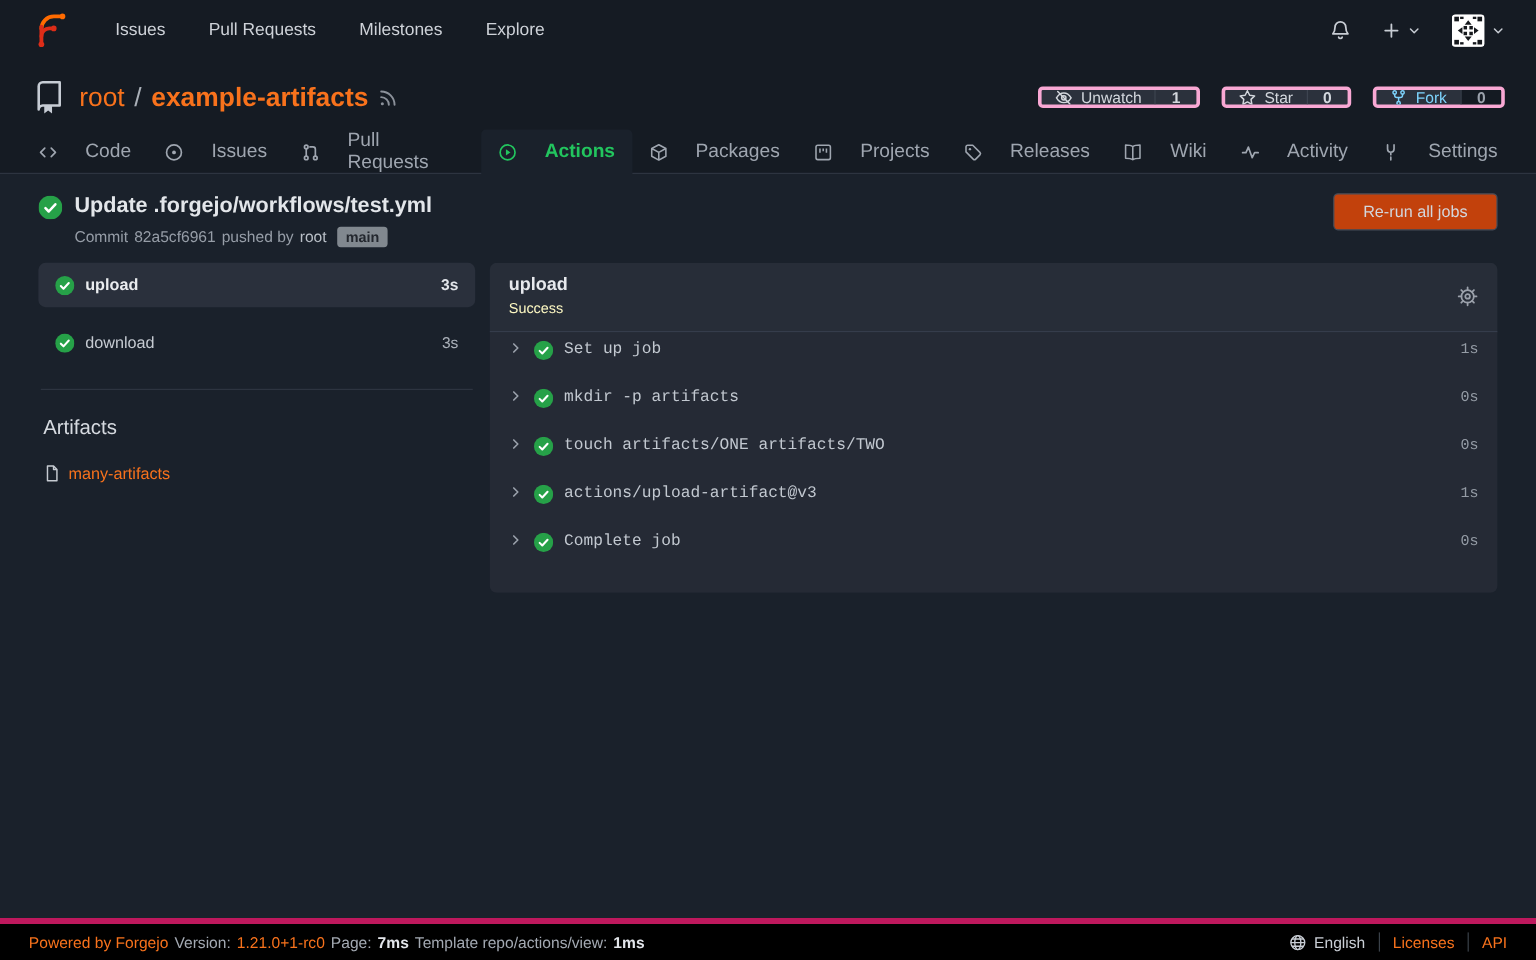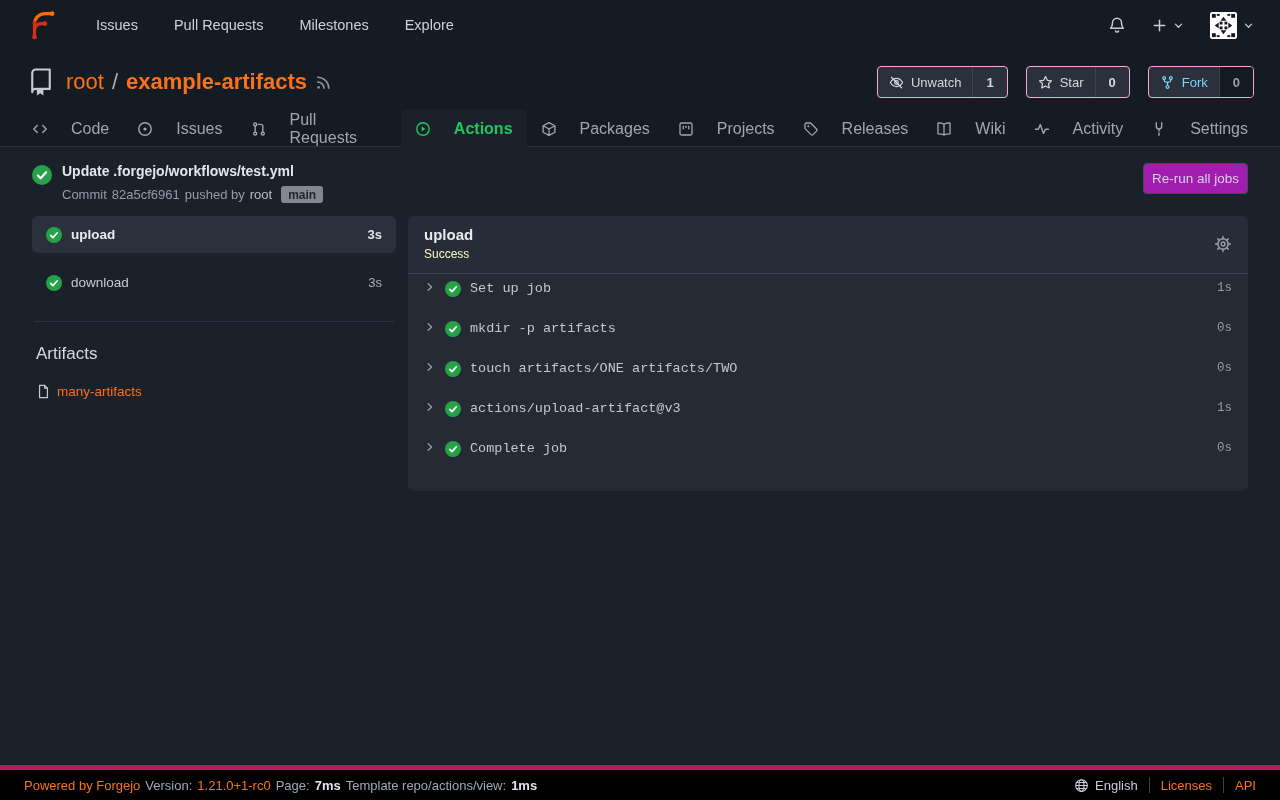--- a/index.html
+++ b/index.html
@@ -23,43 +23,43 @@
   .avatar { width:27px; height:27px; border-radius:3px; overflow:hidden; background:#fff; }
 
   
   .repo-header { display:flex; align-items:center; padding:16px 26px 12px; }
   .repo-title { display:flex; align-items:center; gap:8px; font-size:22px; margin-left:10px; }
   .repo-owner, .repo-name { color:#f8721c; cursor:pointer; }
   .repo-name { font-weight:600; }
   .repo-sep { color:#aab0b8; }
   .rss { margin-left:8px; color:#8b919a; cursor:pointer; }
   .repo-actions { margin-left:auto; display:flex; gap:18px; }
-  .btn-group { display:flex; align-items:stretch; height:32px; border:1px solid #f9a8d4; border-radius:4px; overflow:hidden; background:#2b313c; font-size:13px; color:#d3d7dd; }
+  .btn-group { display:flex; align-items:stretch; height:18px; border:3px solid #f9a8d4; border-radius:4px; overflow:hidden; background:#2b313c; font-size:13px; color:#d3d7dd; }
   .btn-main { display:flex; align-items:center; gap:7px; padding:0 11px; cursor:pointer; }
   .btn-count { display:flex; align-items:center; padding:0 13px; border-left:1px solid #3d4450; font-weight:700; cursor:pointer; }
   .btn-group.disabled .btn-main { color:#7dd3fc; }
   .btn-group.disabled .btn-count { background:#141a22; color:#9aa1ab; }
 
   
   .tabbar { display:flex; align-items:stretch; padding:0 18px; height:37px; position:relative; }
   .tabbar::before { content:""; position:absolute; left:0; right:0; bottom:0; height:1px; background:#2d3440; }
   .tab { display:flex; align-items:center; gap:23px; padding:0 14px; font-size:16px; color:#9fa6b0; cursor:pointer; border-radius:4px 4px 0 0; }
   .tab.active { background:#1a212b; color:#22c55e; font-weight:600; position:relative; z-index:1; }
   .tab-settings { margin-left:auto; }
 
   
   .content { flex:1; padding:16px 32px; }
   .run-header { display:flex; justify-content:space-between; align-items:flex-start; margin-bottom:13px; }
   .run-left { display:flex; gap:10px; }
   .run-left > svg { margin-top:2px; }
-  .run-title { font-size:14px; font-weight:700; color:#e3e6ea; }
+  .run-title { font-size:18px; font-weight:700; color:#e3e6ea; }
   .commit-line { display:flex; align-items:center; gap:5px; margin-top:7px; font-size:13px; color:#969da7; }
   .commit-author { color:#b9bfc7; }
   .branch-badge { background:#81888f; color:#23272e; font-size:12px; padding:1.5px 7px; border-radius:3px; margin-left:4px; font-weight:700; cursor:pointer; }
-  .rerun-btn { background:#a21caf; border:1px solid #454c59; border-radius:4px; color:#d3d7dd; font-size:13.5px; font-family:inherit; padding:7px 8px; cursor:pointer; }
+  .rerun-btn { background:#c2410c; border:1px solid #454c59; border-radius:4px; color:#d3d7dd; font-size:13.5px; font-family:inherit; padding:7px 24px; cursor:pointer; }
 
   .columns { display:flex; gap:12px; align-items:flex-start; }
   .jobs-col { width:364px; flex-shrink:0; }
   .job-row { display:flex; align-items:center; gap:9px; height:37px; padding:0 14px; border-radius:6px; font-size:13.5px; color:#c6cbd2; margin-bottom:11px; cursor:pointer; }
   .job-row.selected { background:#2a303c; color:#eaecef; font-weight:700; }
   .job-dur { margin-left:auto; font-size:13px; color:#aab0b9; }
   .job-row.selected .job-dur { color:#e2e5ea; font-weight:700; }
   .jobs-divider { border:none; border-top:1px solid #2d3440; margin:20px 2px 0; }
   .artifacts-heading { font-size:17px; font-weight:400; color:#d6dae0; margin:22px 4px 20px; }
   .artifact-item { display:flex; align-items:center; gap:6px; padding-left:4px; font-size:13.5px; color:#f8721c; cursor:pointer; }

